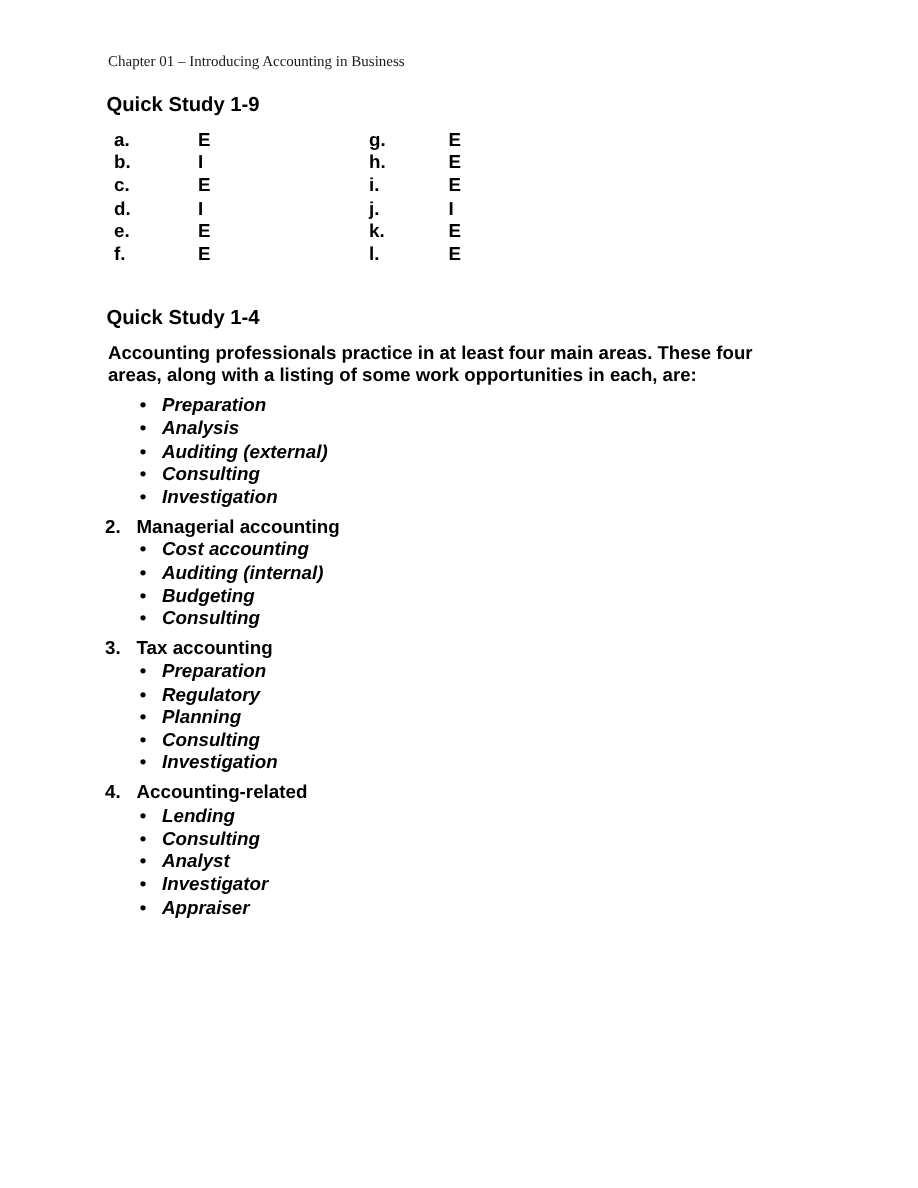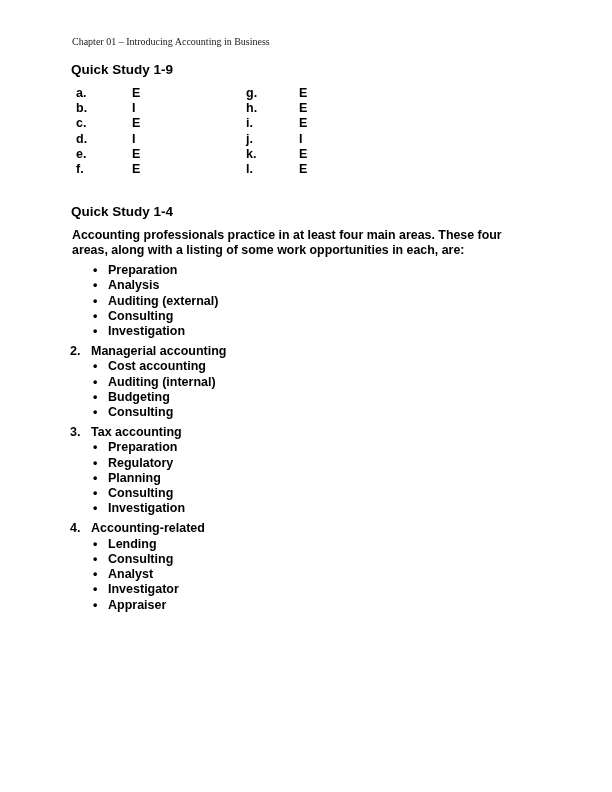--- a/index.html
+++ b/index.html
@@ -60,21 +60,21 @@
   .sections {
     position: absolute;
     left: 70px;
     top: 263px;
     font-size: 12.5px;
     font-weight: bold;
     line-height: 15.3px;
   }
   .section { margin-bottom: 4.5px; }
   .sec-num { display: inline-block; width: 21px; }
-  .bullet { position: relative; padding-left: 38px; }
+  .bullet { position: relative; padding-left: 38px; font-style: italic; }
   .bullet::before { content: "\2022"; position: absolute; left: 23px; }
 
   .page-number {
     position: absolute;
     left: 0;
     top: 745px;
     width: 100%;
     text-align: center;
     font-family: "Liberation Serif", serif;
     font-size: 10px;

